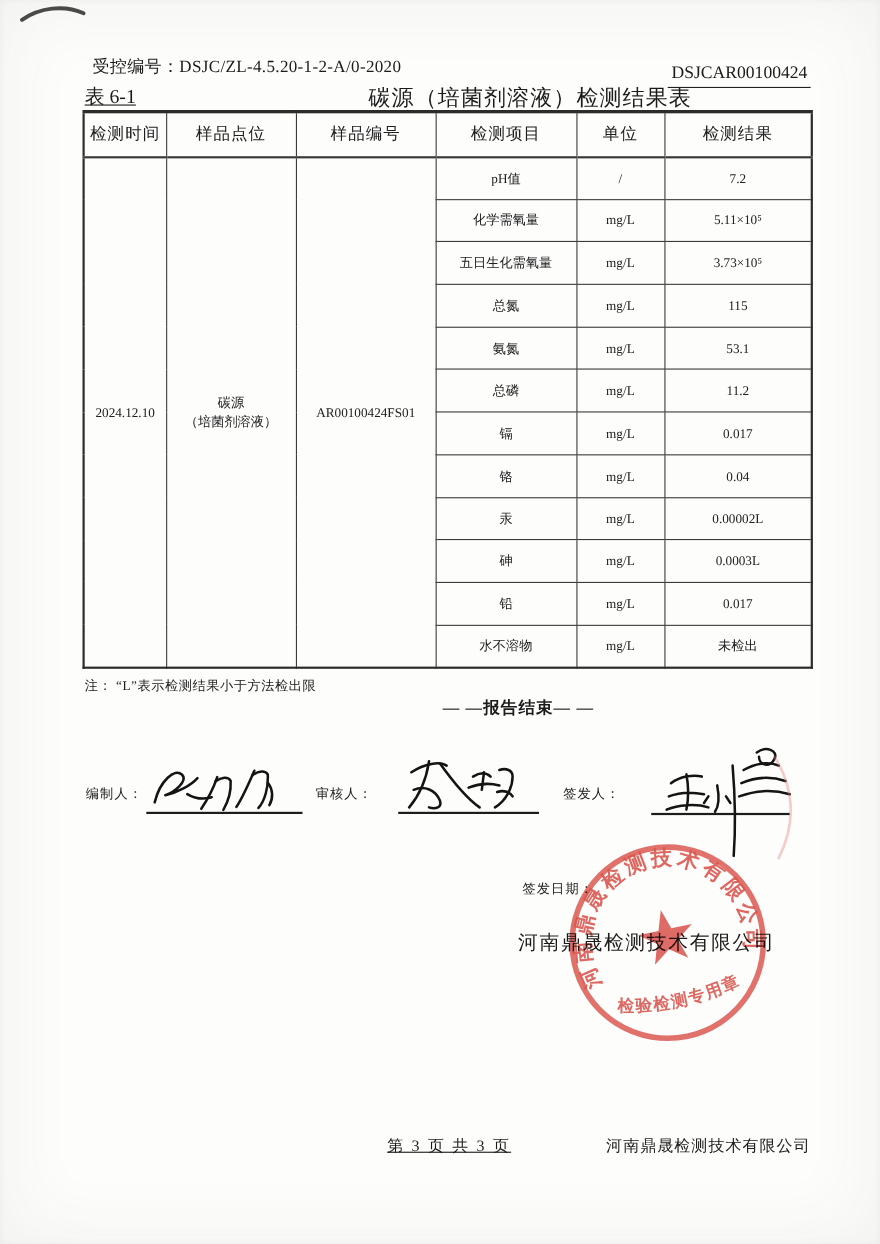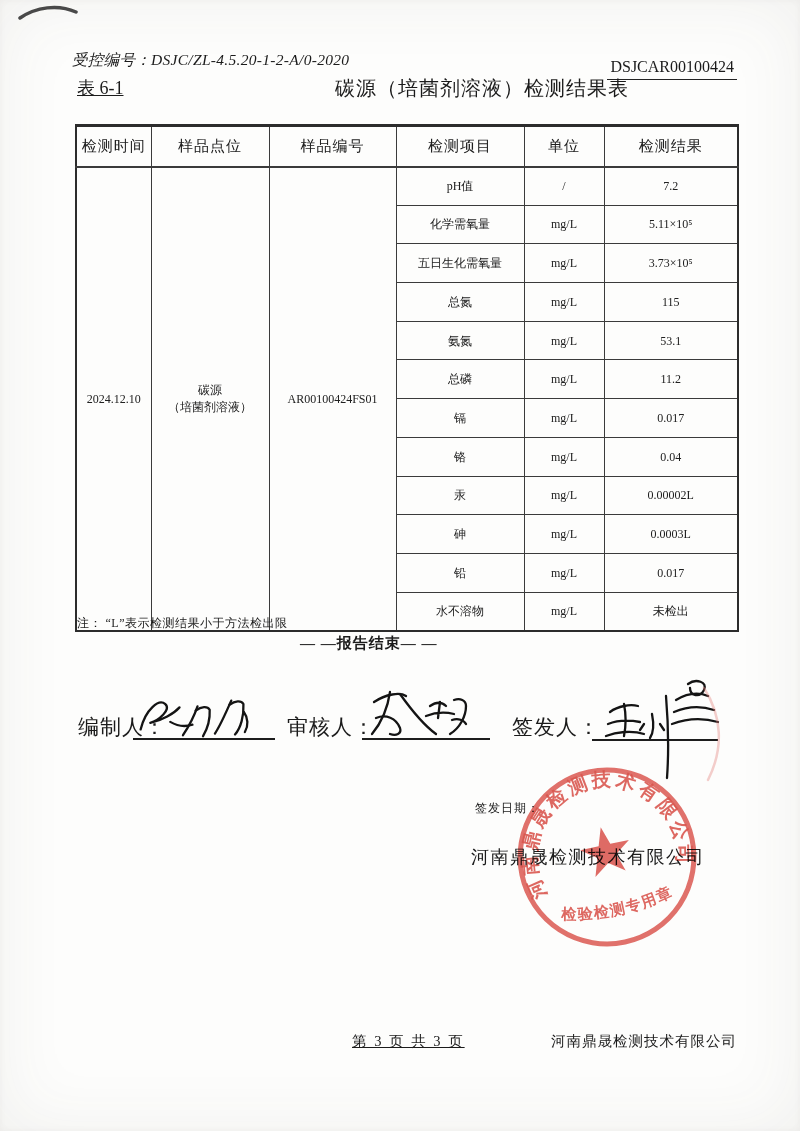--- a/index.html
+++ b/index.html
@@ -8,41 +8,41 @@
     width:800px;height:1131px;position:relative;overflow:hidden;
     background:#f2f2ef;
     font-family:"Liberation Serif","DejaVu Serif",serif;
     color:var(--ink);
   }
   .page{position:absolute;inset:0;background:#fdfdfc;
     box-shadow:inset 0 0 70px rgba(70,68,60,.07), inset 0 0 6px rgba(70,68,60,.05);}
   .abs{position:absolute;}
 
   
-  .control-line{left:72px;top:50px;font-size:15.5px;letter-spacing:.3px;font-style:italic;}
+  .control-line{left:84px;top:50px;font-size:15.5px;letter-spacing:.3px;}
   .report-no{right:63px;top:58px;font-size:16px;border-bottom:1.8px solid #222;padding:0 3px 3px 3px;}
   .table-no{left:77px;top:76px;font-size:18px;text-decoration:underline;}
   .doc-title{left:335px;top:75px;font-size:20px;letter-spacing:1px;}
 
   
   table.results{position:absolute;left:75px;top:100px;width:662px;
     border-collapse:collapse;table-layout:fixed;
-    border:2.2px solid #2c2c2c;border-top-width:3.6px;border-bottom-width:2.8px;margin-top:24px;}
+    border:2.2px solid #2c2c2c;border-top-width:3.6px;border-bottom-width:2.8px;}
   .results th,.results td{border:1.6px solid var(--line);text-align:center;vertical-align:middle;
     font-size:12px;font-weight:normal;padding:0;line-height:1.35;color:#202020;}
   .results tr{height:38.7px;}
   .results tr.hrow{height:41px;}
   .results tr.hrow th{border-bottom-width:2.4px;font-size:15px;letter-spacing:1px;}
 
   
   .note{left:77px;top:615px;font-size:12px;letter-spacing:.5px;}
-  .report-end{left:300px;top:634px;width:240px;text-align:left;font-size:15px;font-weight:bold;letter-spacing:1px;}
-
-  
-  .sig-label{top:713px;font-size:21px;letter-spacing:1px;}
+  .report-end{left:300px;top:634px;width:240px;text-align:right;font-size:15px;font-weight:bold;letter-spacing:1px;}
+
+  
+  .sig-label{top:713px;font-size:12px;letter-spacing:1px;}
   .sig-line{height:1.9px;background:#1d1d1d;}
   .handwriting path{fill:none;stroke:#141414;stroke-width:2.3;stroke-linecap:round;stroke-linejoin:round;}
 
   
   .issue-date{left:475px;top:800px;font-size:12px;letter-spacing:1px;}
   .company-line{left:471px;top:845px;font-size:18px;letter-spacing:1.5px;}
   .seal-note{left:487px;top:883px;font-size:17px;letter-spacing:.5px;}
 
   
   .stamp{left:510px;top:760px;width:194px;height:194px;transform:rotate(-12deg);

